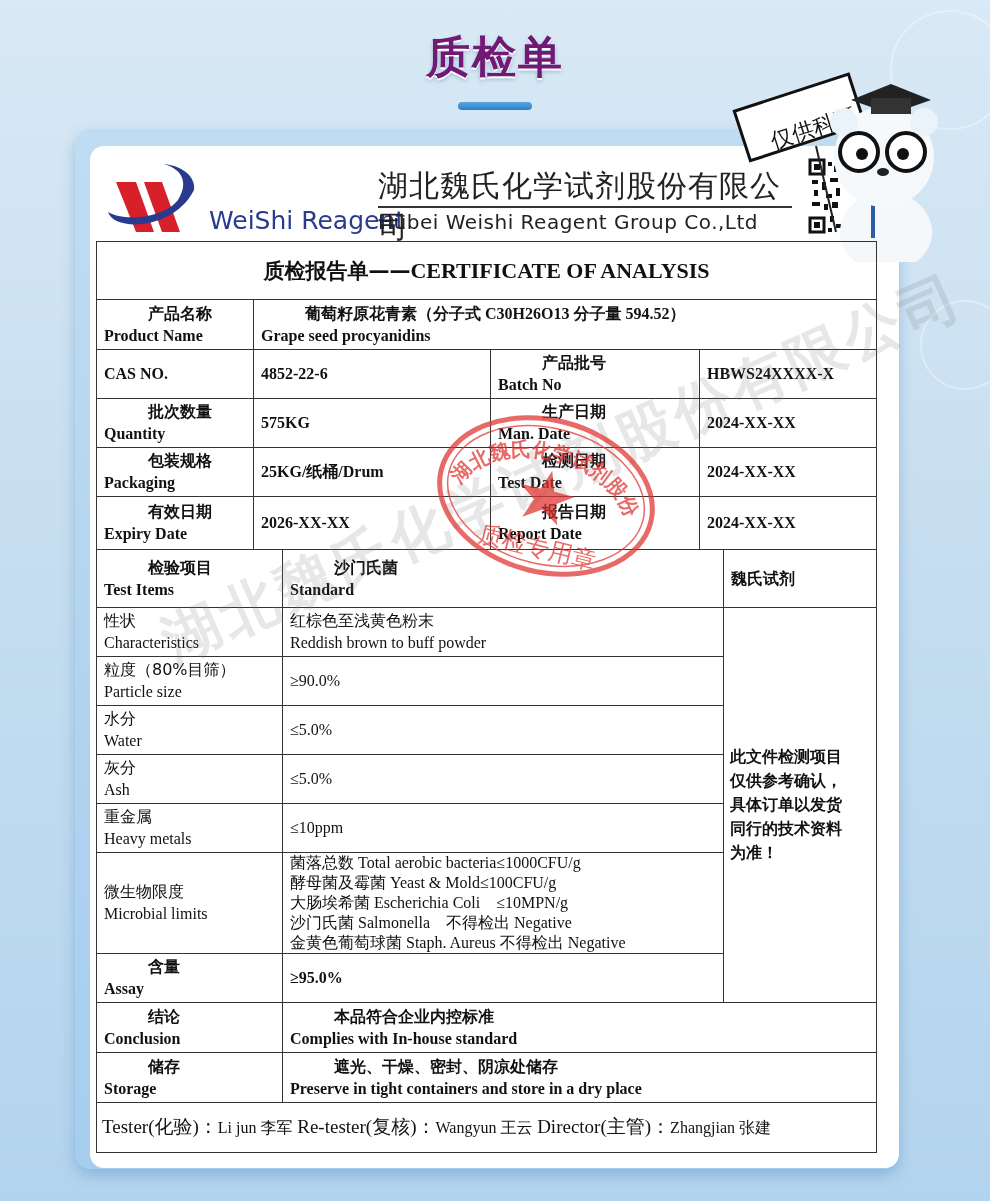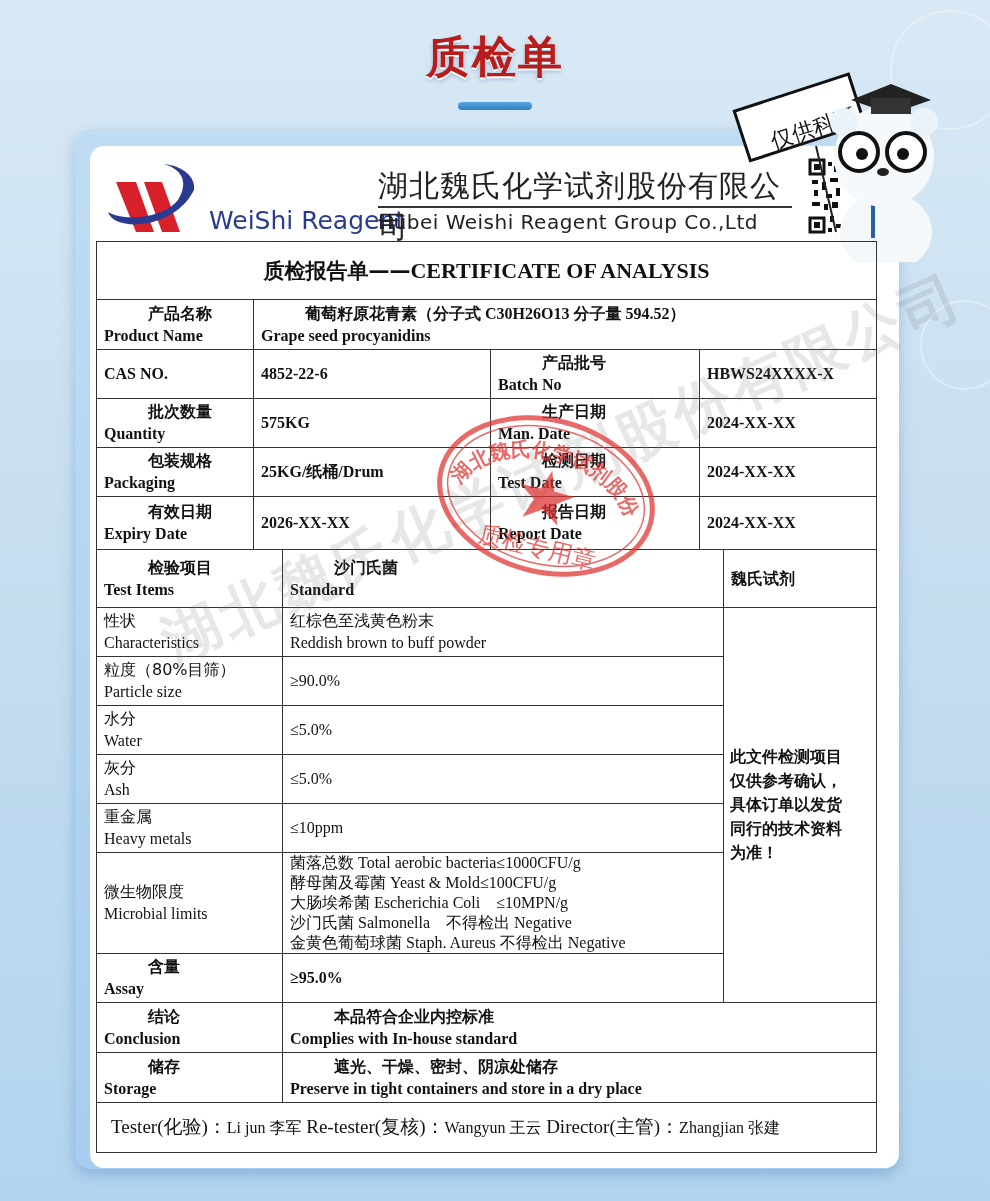--- a/index.html
+++ b/index.html
@@ -7,21 +7,21 @@
   body {
     position: relative;
     background: linear-gradient(180deg, #d9e9f5 0%, #c6def0 45%, #b3d4ee 100%);
     font-family: "Liberation Serif", "DejaVu Serif", serif;
     color: #111;
   }
   .bg-bubble { position: absolute; border-radius: 50%; border: 2px solid rgba(255,255,255,0.35); }
   .page-title {
     position: absolute; top: 28px; left: 0; width: 990px; text-align: center;
     font-family: "DejaVu Sans", sans-serif; font-weight: bold; font-size: 44px;
-    color: #b91c1c; letter-spacing: 2px;
+    color: #701a75; letter-spacing: 2px;
     text-shadow: 0 2px 0 #ffffff, 0 3px 4px rgba(40,90,140,0.35);
   }
   .title-bar {
     position: absolute; top: 102px; left: 458px; width: 74px; height: 8px;
     border-radius: 4px; background: linear-gradient(180deg, #5aa6e0, #2f7fc4);
   }
   .outer-card {
     position: absolute; left: 75px; top: 129px; width: 824px; height: 1040px;
     border-radius: 16px; background: linear-gradient(180deg, #bfdcf2, #a7cdee);
     box-shadow: 0 6px 14px rgba(60,120,180,0.35);
@@ -55,21 +55,21 @@
   .doc { position: absolute; left: 96px; top: 241px; width: 780px; height: 910px; }
   table { border-collapse: collapse; width: 100%; table-layout: fixed; }
   td { border: 1.5px solid #333; vertical-align: middle; padding: 0 7px; font-size: 16px; line-height: 22px; }
   .b { font-weight: bold; }
   .cn-label { font-family: Liberation Serif, serif; font-weight: bold; font-size: 16px; margin-left: 44px; }
   .cn-plain { font-family: "DejaVu Sans", sans-serif; font-size: 16px; }
   .big-title {
     text-align: center; font-size: 22px; font-weight: bold; height: 58px;
   }
   .big-title .cn { font-family: "DejaVu Sans", sans-serif; font-weight: bold; font-size: 21px; }
-  .footer-cell { height: 50px; font-size: 19px; padding-left: 14px; white-space: nowrap; }
+  .footer-cell { height: 50px; font-size: 19px; padding-left: 5px; white-space: nowrap; }
   .footer-cell .small { font-size: 16px; }
   .note-cell { font-family: "DejaVu Sans", sans-serif; font-weight: bold; font-size: 16px; line-height: 24px; padding: 0 6px; }
   .micro-line { line-height: 20px; font-size: 16px; white-space: nowrap; }
 
   .stamp {
     position: absolute; left: 430px; top: 410px; width: 232px; height: 172px;
     pointer-events: none; opacity: 0.72;
   }
   .watermark {
     position: absolute; left: 150px; top: 610px; transform: rotate(-24deg);

